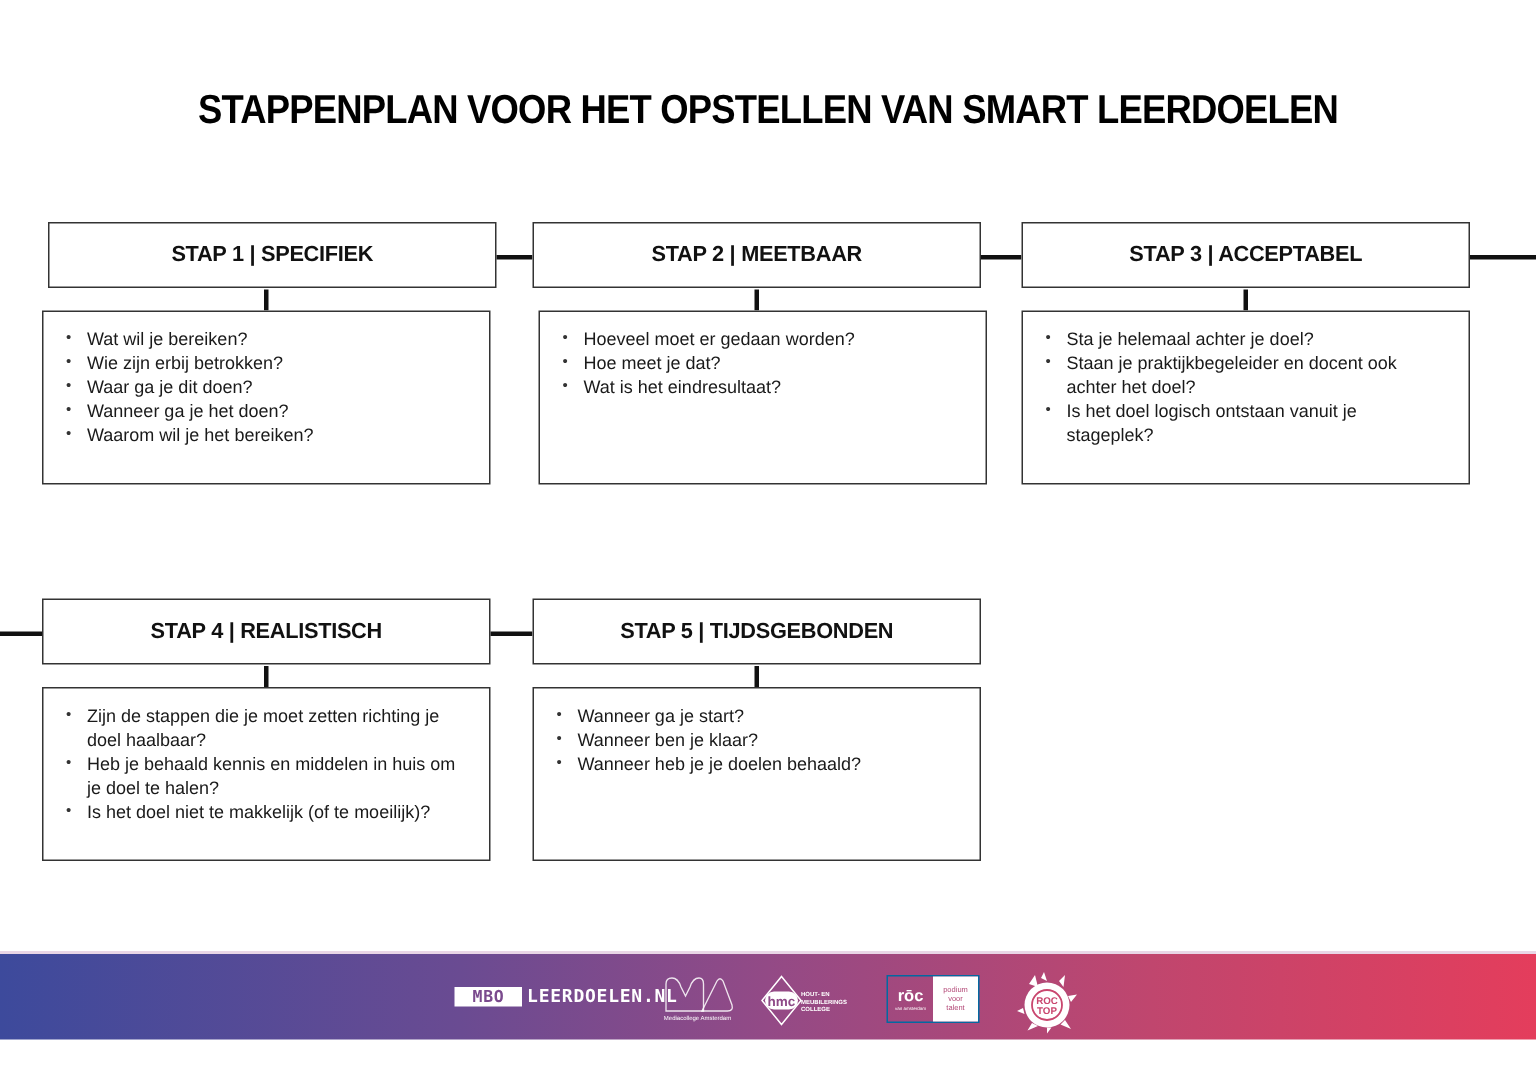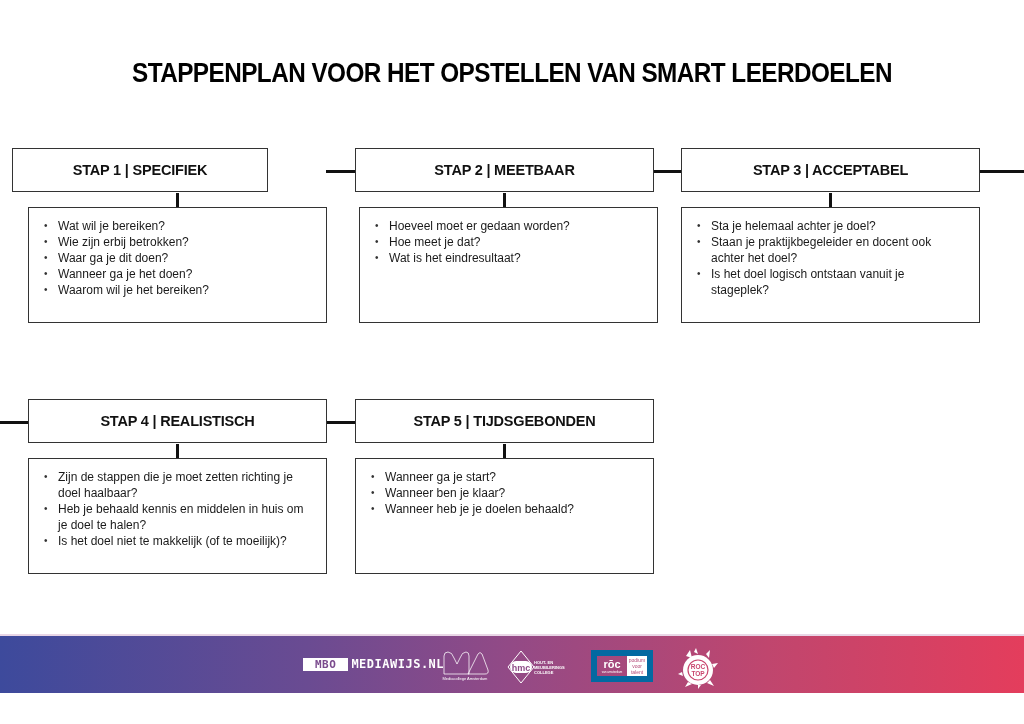--- a/index.html
+++ b/index.html
@@ -14,21 +14,21 @@
   .vline { position:absolute; width:2.5px; background:#111; }
   .footer { position:absolute; left:0; top:636px; width:1024px; height:57px; background:linear-gradient(90deg, #3d4a9c 0%, #6a4b92 30%, #934a86 50%, #c0466e 75%, #e43d5c 100%); }
   .footer-edge-top { position:absolute; left:0; top:634px; width:1024px; height:2px; background:#e9d6e6; }
   .logo { position:absolute; color:#fff; }
   .mbo { left:303px; top:657px; display:flex; align-items:center; font-family:"DejaVu Sans Mono", monospace; font-weight:bold; font-size:12px; letter-spacing:0.5px; }
   .mbo .tag { background:#fff; color:#7a4a8d; padding:0 12px; margin-right:3px; font-size:11px; line-height:13px; }
   .ma { left:440px; top:650px; width:50px; height:34px; }
   .ma .sub { position:absolute; top:26px; left:0; width:50px; text-align:center; font-size:4px; color:#fff; }
   .hmc { left:507px; top:650px; width:65px; height:34px; }
   .hmc .txt { position:absolute; left:27px; top:10px; font-size:4px; line-height:5px; color:#fff; font-weight:bold; }
-  .roc { left:591px; top:650px; width:62px; height:32px; border:6px solid #0369a1; box-sizing:border-box; display:flex; }
+  .roc { left:591px; top:650px; width:62px; height:32px; border:1px solid #0369a1; box-sizing:border-box; display:flex; }
   .roc .l { width:30px; display:flex; flex-direction:column; align-items:center; justify-content:center; color:#fff; font-weight:bold; font-size:11px; }
   .roc .l small { font-size:3px; font-weight:normal; }
   .roc .r { flex:1; background:#fff; color:#b44a78; font-size:5px; line-height:6px; display:flex; flex-direction:column; align-items:center; justify-content:center; }
   .roctop { left:676px; top:646px; width:44px; height:44px; }
 </style>
 </head>
 <body>
 
 <div class="title">STAPPENPLAN VOOR HET OPSTELLEN VAN SMART LEERDOELEN</div>
 
@@ -37,21 +37,21 @@
 <div class="hline" style="left:979px; top:170px; width:45px;"></div>
 <div class="vline" style="left:176px; top:193px; height:14px;"></div>
 <div class="vline" style="left:503px; top:193px; height:14px;"></div>
 <div class="vline" style="left:829px; top:193px; height:14px;"></div>
 
 <div class="hline" style="left:0px; top:421px; width:28px;"></div>
 <div class="hline" style="left:326px; top:421px; width:29px;"></div>
 <div class="vline" style="left:176px; top:444px; height:14px;"></div>
 <div class="vline" style="left:503px; top:444px; height:14px;"></div>
 
-<div class="hbox" style="left:12px; top:148px; width:256px;text-align:center;">
+<div class="hbox" style="left:32px; top:148px; width:299px;text-align:center;">
     <span>STAP 1 | SPECIFIEK</span>
   </div>
 <div class="cbox" style="left:28px; top:207px; width:299px;">
   <ul>
     <li>Wat wil je bereiken?</li>
     <li>Wie zijn erbij betrokken?</li>
     <li>Waar ga je dit doen?</li>
     <li>Wanneer ga je het doen?</li>
     <li>Waarom wil je het bereiken?</li>
   </ul>
@@ -99,21 +99,21 @@
     <li>Wanneer ben je klaar?</li>
     <li>Wanneer heb je je doelen behaald?</li>
   </ul>
 </div>
 
 <div class="footer-edge-top"></div>
 <div class="footer"></div>
 
 <div class="logo mbo">
   <span class="tag">MBO</span>
-  <span>MEDIAWIJS.NL</span>
+  <span>LEERDOELEN.NL</span>
 </div>
 
 <div class="logo ma">
   <svg width="50" height="26" viewBox="0 0 50 26">
     <path d="M4 24 L4 6 Q4 2 8 2 Q12 2 14 8 L17 14 L20 8 Q22 2 26 2 Q29 2 29 6 L29 24 Z" fill="none" stroke="#fff" stroke-width="0.9" opacity="0.85"></path>
     <path d="M28 24 L38 4 Q40 1 42 4 L48 20 Q49 24 45 24 Z" fill="none" stroke="#fff" stroke-width="0.9" opacity="0.85"></path>
   </svg>
   <div class="sub">Mediacollege Amsterdam</div>
 </div>
 

